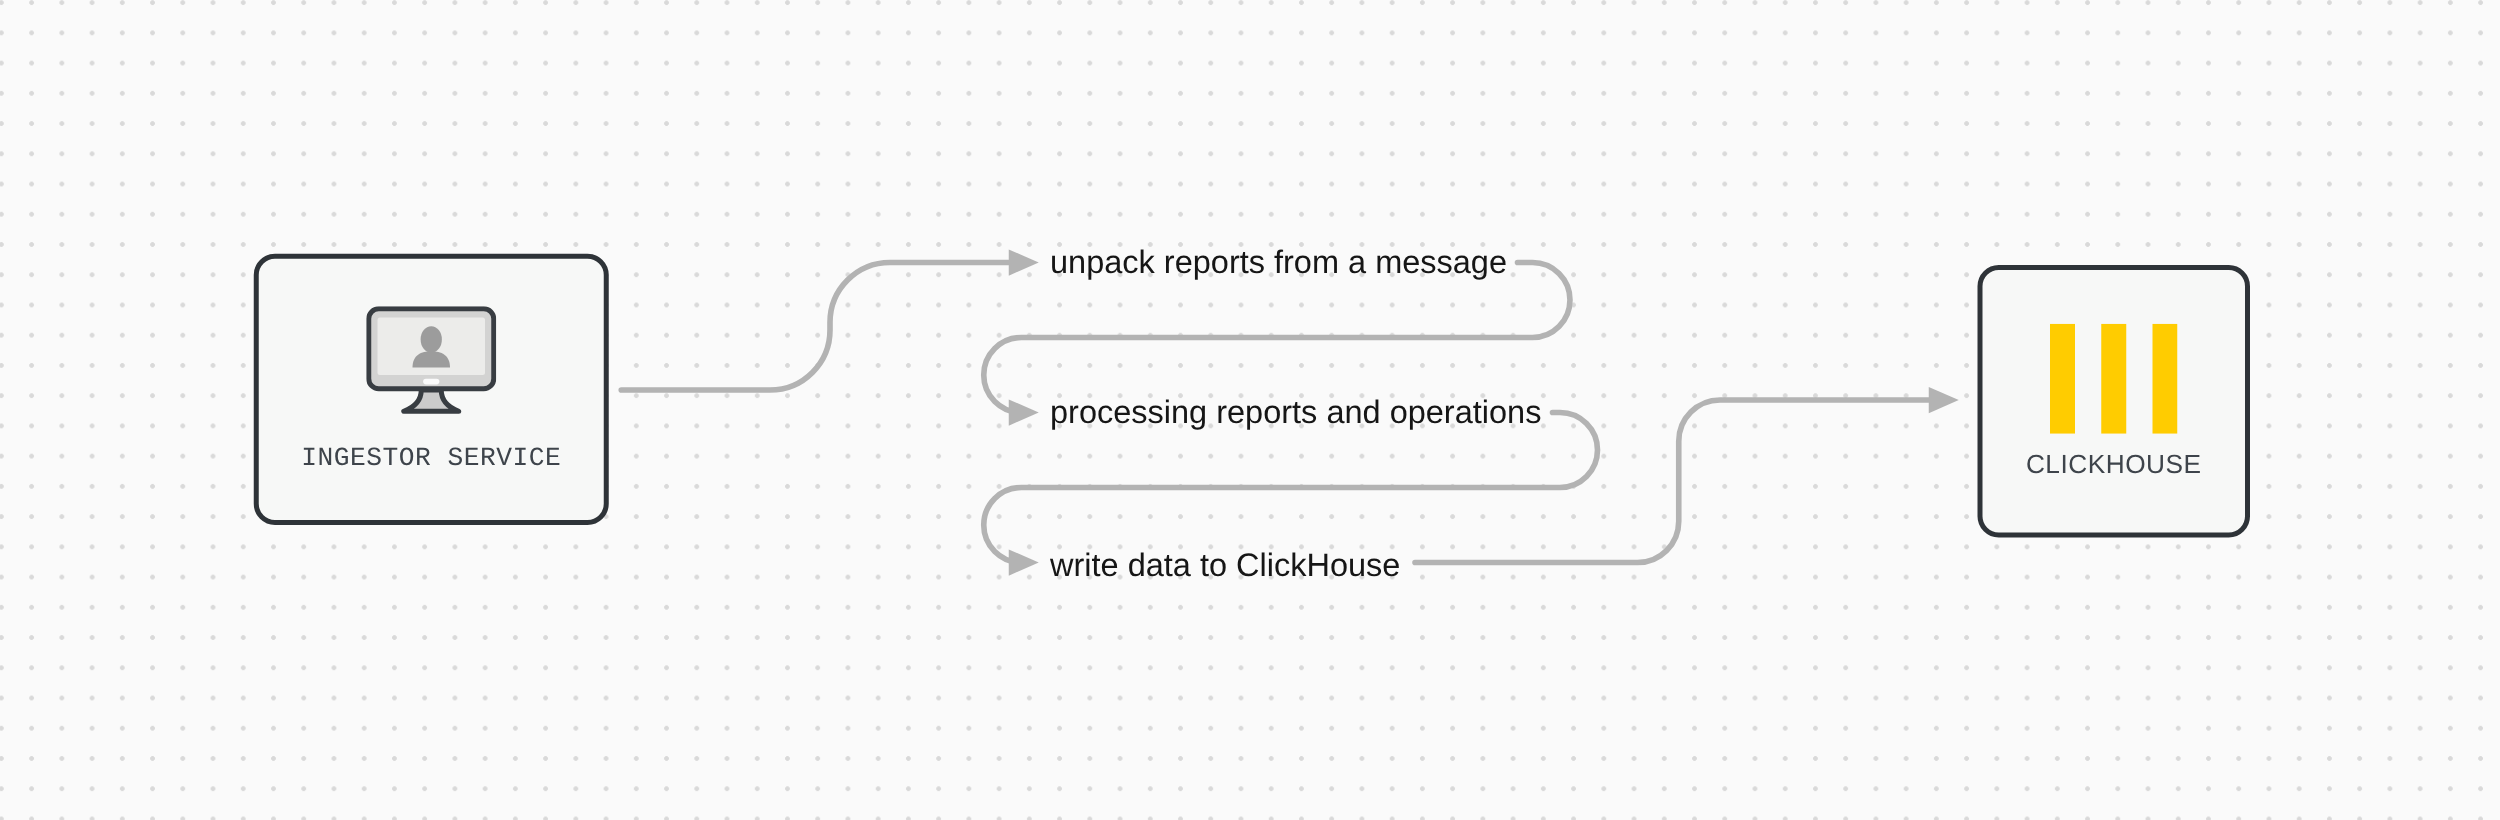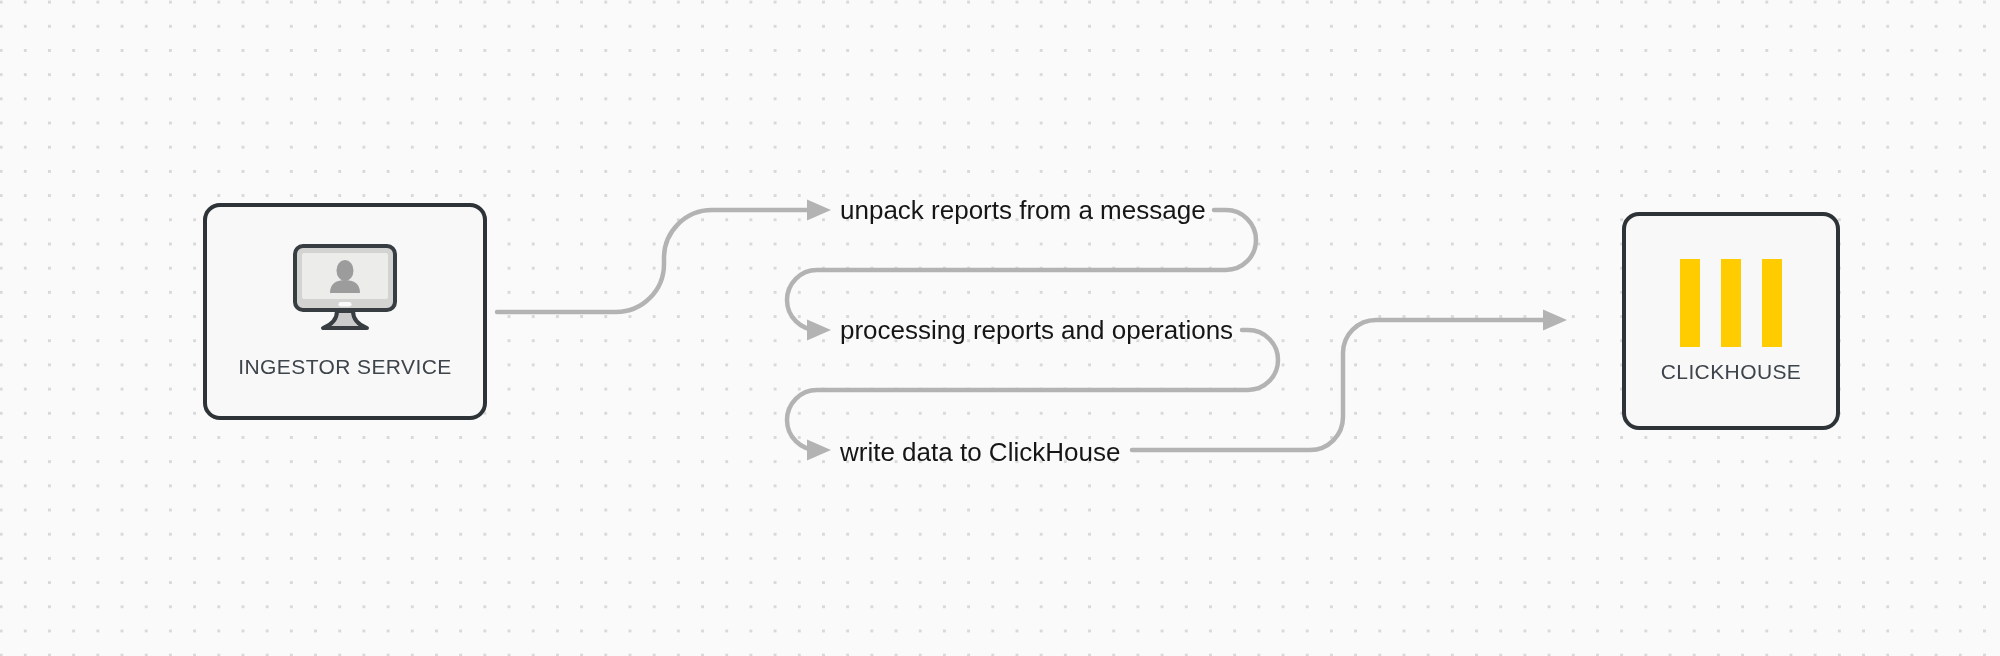--- a/index.html
+++ b/index.html
@@ -43,22 +43,22 @@
   .node {
     position: absolute;
     background: var(--node-fill);
     border: 4px solid var(--node-border);
     border-radius: 17px;
     display: flex;
     flex-direction: column;
     align-items: center;
     justify-content: center;
   }
-  .node-ingestor { left: 203px; top: 203px; width: 284px; height: 217px; gap: 21px; }
-  .node-clickhouse { left: 1582px; top: 212px; width: 218px; height: 218px; gap: 13px; margin-left: 40px; }
+  .node-ingestor { left: 203px; top: 203px; width: 284px; height: 217px; gap: 21px; font-family: Liberation Mono, monospace; }
+  .node-clickhouse { left: 1582px; top: 212px; width: 218px; height: 218px; gap: 13px; }
   .node-label {
     font-size: 21px;
     letter-spacing: 0.4px;
     color: var(--node-label);
     white-space: nowrap;
   }
   .step {
     position: absolute;
     left: 840px;
     transform: translateY(-50%);

